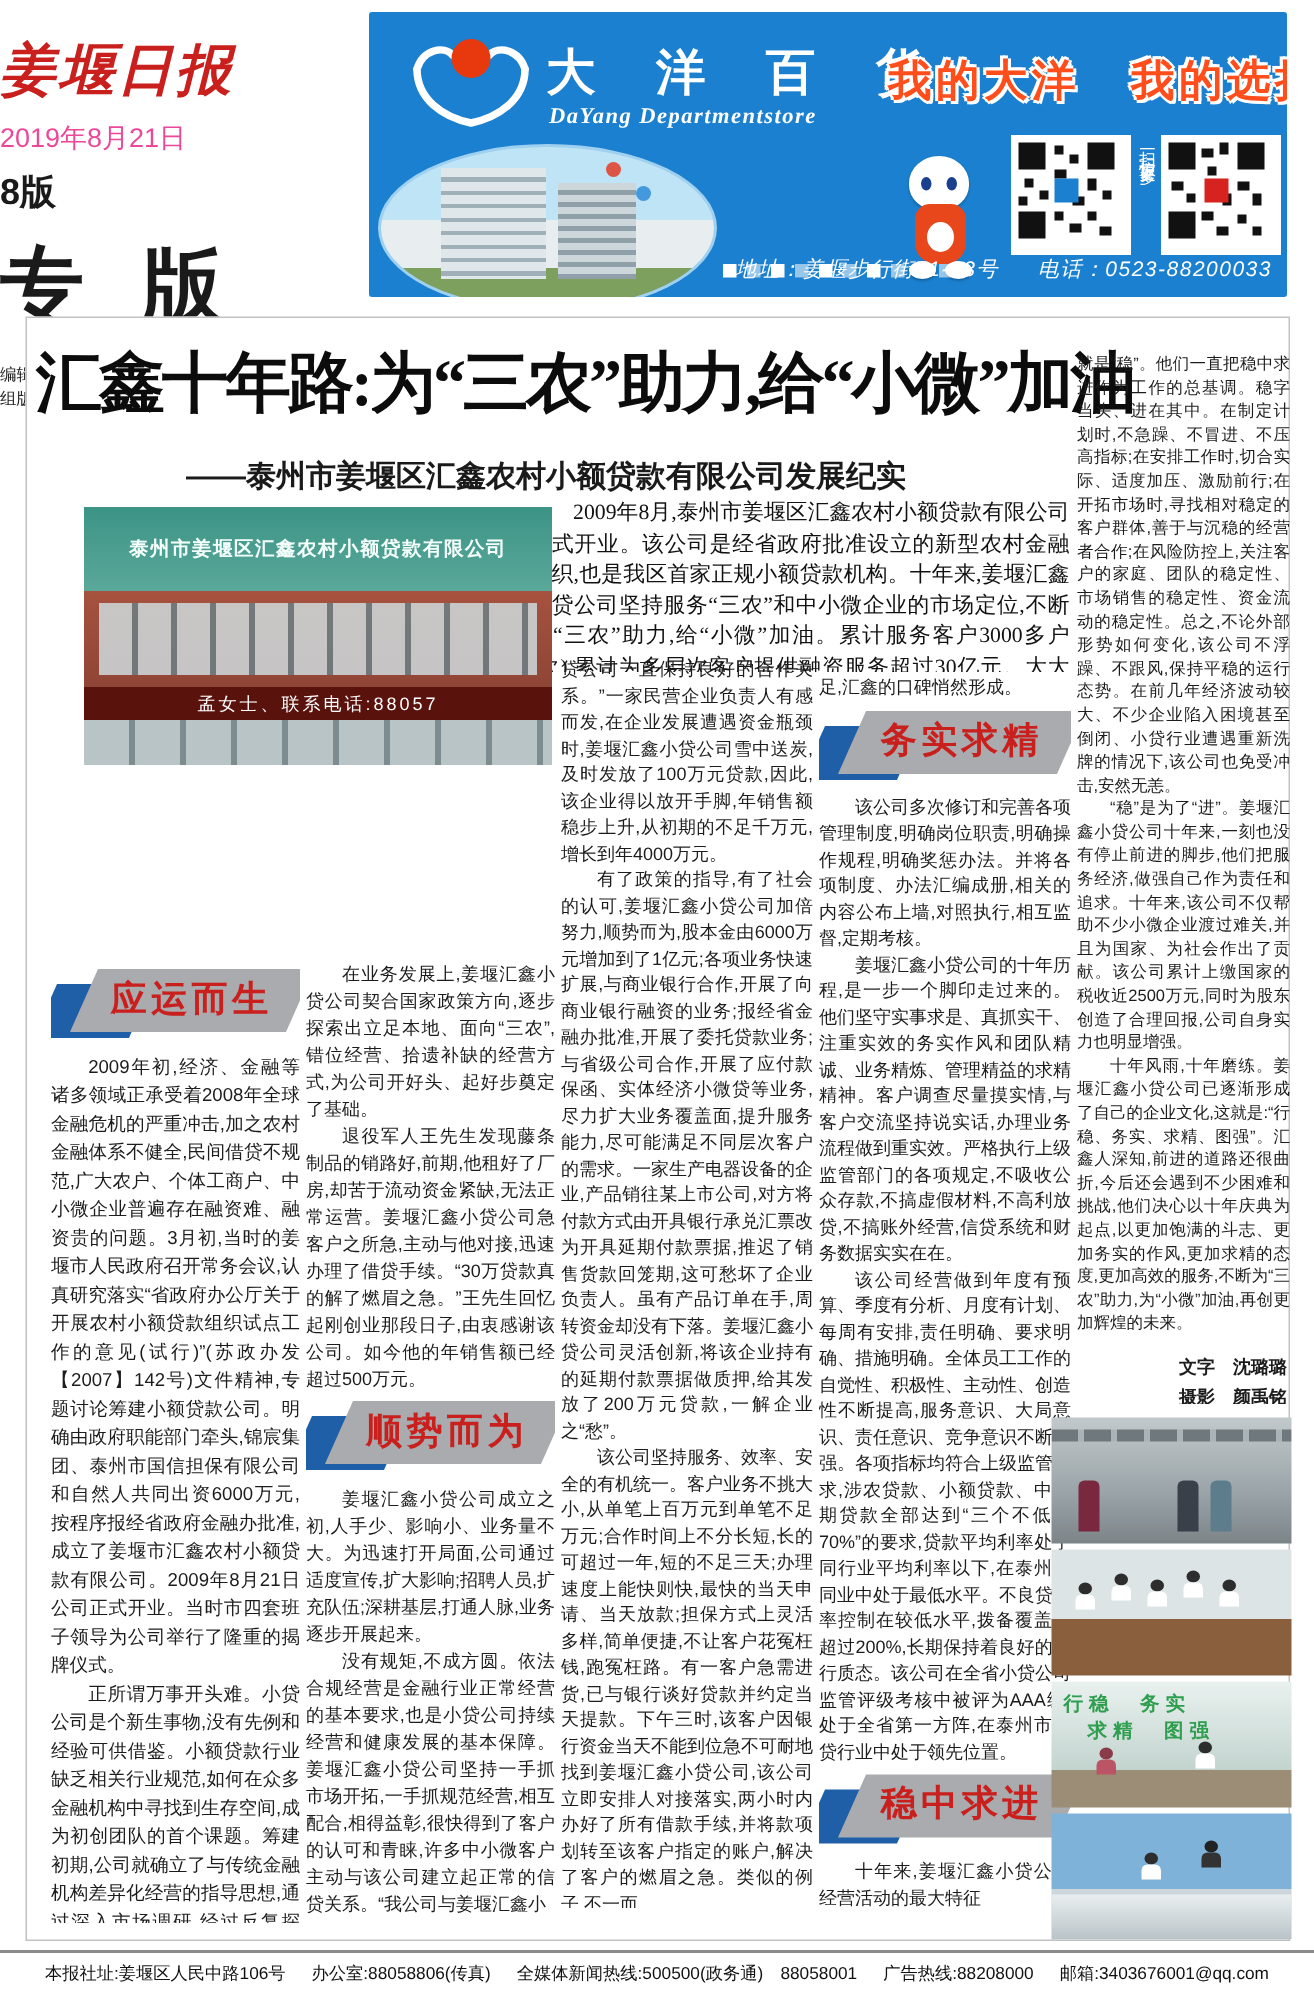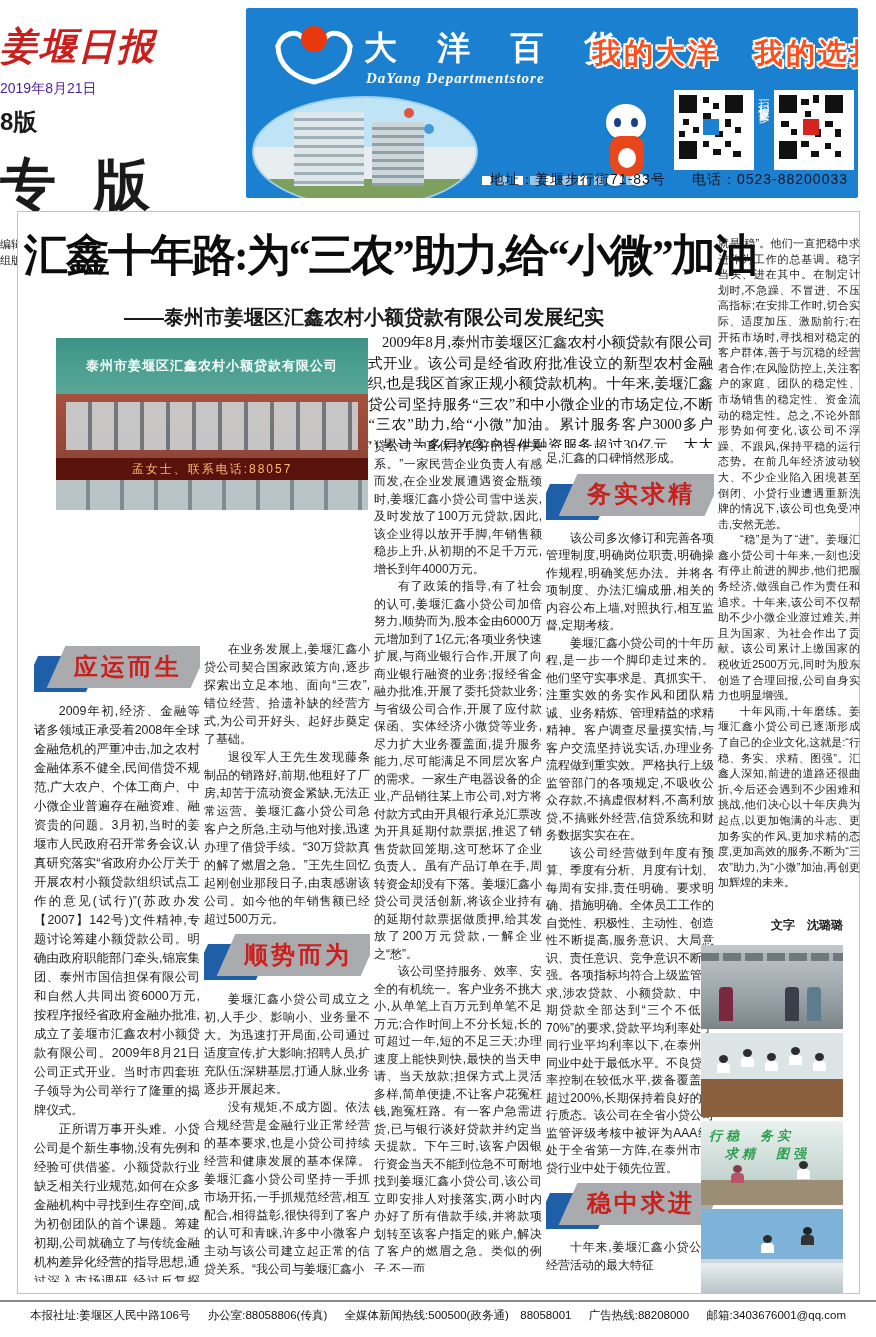--- a/index.html
+++ b/index.html
@@ -2,21 +2,21 @@
 <html><head>
 <meta charset="utf-8">
 <style>
   html,body{margin:0;padding:0;background:#ffffff;}
   .page{position:relative;width:876px;height:1337px;background:#fff;overflow:hidden;
         font-family:"Liberation Sans","DejaVu Sans",sans-serif;color:#1a1a1a;}
   
   .masthead{position:absolute;left:0;top:0;width:242px;height:205px;text-align:left;}
   .paper-name{margin-top:22px;font-family:"Liberation Serif","DejaVu Serif",serif;
       font-size:37px;font-weight:bold;font-style:italic;color:#c9201d;letter-spacing:2px;}
-  .paper-date{font-size:14px;margin-top:8px;color:#4c1d95;}
+  .paper-date{font-size:18px;margin-top:8px;color:#ec4899;}
   .page-no{font-size:24px;font-weight:bold;margin-top:8px;}
   .edition{font-family:"Liberation Serif","DejaVu Serif",serif;font-size:56px;font-weight:bold;
       margin-top:10px;letter-spacing:12px;}
   .staff{font-size:11px;margin-top:12px;line-height:16px;color:#222;}
   
   .banner{position:absolute;left:246px;top:8px;width:612px;height:190px;background:#1b80cf;
       overflow:hidden;border-radius:2px;}
   .logo{position:absolute;left:22px;top:14px;}
   .store-cn{position:absolute;left:118px;top:18px;color:#fff;font-family:"Liberation Serif",serif;
       font-size:33px;font-weight:bold;letter-spacing:16px;white-space:nowrap;}
@@ -38,21 +38,21 @@
   .m-body{position:absolute;left:12px;top:32px;width:34px;height:40px;background:#e8471c;border-radius:10px 10px 14px 14px;}
   .m-belly{position:absolute;left:20px;top:44px;width:18px;height:20px;background:#fff;border-radius:50%;}
   .m-foot{position:absolute;top:70px;width:18px;height:12px;background:#fff;border-radius:50%;box-shadow:0 1px 2px rgba(0,0,0,.3);}
   .qr{position:absolute;top:82px;width:74px;height:74px;background:#fff;padding:3px;}
   .qr svg{display:block;}
   .qr-caption{position:absolute;top:84px;width:14px;color:#fff;font-size:11px;line-height:12px;
       writing-mode:vertical-rl;letter-spacing:2px;}
   .dots{position:absolute;left:236px;top:168px;display:flex;gap:7px;}
   .dots i{width:9px;height:9px;background:#fff;}
   .dots i:nth-child(2n){opacity:.55}
-  .banner-contact{position:absolute;right:10px;top:163px;color:#0f172a;font-size:14px;letter-spacing:1px;white-space:nowrap;}
+  .banner-contact{position:absolute;right:10px;top:163px;color:#ffffff;font-size:14px;letter-spacing:1px;white-space:nowrap;font-style:italic;}
   .banner-contact b{font-weight:normal;margin-left:26px;}
   
   .box{position:absolute;left:17px;top:211px;width:841px;height:1081px;border:1px solid #c2c2c2;background:#fff;}
   .headline{position:absolute;left:6px;top:14px;width:680px;text-align:center;
       font-family:"Liberation Serif","DejaVu Serif",serif;font-weight:900;font-size:44px;
       letter-spacing:-2px;color:#0c0c0c;white-space:nowrap;}
   .subtitle{position:absolute;left:6px;top:92px;width:680px;text-align:center;font-size:20px;font-weight:bold;}
   .intro{position:absolute;left:335px;top:120px;width:360px;height:116px;overflow:hidden;
       font-family:"Liberation Serif","DejaVu Serif",serif;font-size:14.5px;line-height:20.5px;
       text-align:justify;text-indent:2em;color:#111;}
@@ -62,46 +62,46 @@
   .c12{font-size:12.4px;line-height:19px;}
   .c2{font-size:12px;line-height:18px;}
   .c34{font-size:12px;line-height:17.5px;}
   .c5{font-size:11px;line-height:15.6px;}
   .sec-hdr{position:relative;height:50px;margin:4px 0 8px 0;}
   .sec-blue{position:absolute;left:-4px;top:12px;width:64px;height:36px;background:#1e5fa8;transform:skewX(-24deg);}
   .sec-gray{position:absolute;left:22px;top:2px;right:0;height:42px;background:#a9abae;transform:skewX(-24deg);
       display:flex;align-items:center;justify-content:center;}
   .sec-text{transform:skewX(24deg);color:#c9201d;font-family:"Liberation Serif",serif;
       font-size:24px;font-weight:bold;letter-spacing:3px;white-space:nowrap;}
-  .credits{margin-top:24px;text-align:right;font-weight:bold;font-size:12px;line-height:20px;padding-right:17px;}
+  .credits{margin-top:10px;text-align:right;font-weight:bold;font-size:12px;line-height:20px;padding-right:2px;}
   
   .photo{position:absolute;overflow:hidden;background:#999;margin-left:22px;}
   .ph-sign{height:56px;background:linear-gradient(#3c9486,#5aa89a);color:#f4fffb;
       font-size:13px;font-weight:bold;display:flex;align-items:center;justify-content:center;
       text-align:center;letter-spacing:1px;padding:0 6px;}
   .ph-facade{height:64px;background:linear-gradient(#a6523f,#8f4536);position:relative;}
   .ph-windows{position:absolute;left:10px;right:10px;top:8px;bottom:8px;
       background:repeating-linear-gradient(90deg,#cfdadd 0 22px,#6b7f86 22px 26px);opacity:.85;}
-  .ph-led{height:22px;background:#5a120d;color:#fdba74;font-size:12px;display:flex;
+  .ph-led{height:22px;background:#5a120d;color:#ffffff;font-size:12px;display:flex;
       align-items:center;justify-content:center;letter-spacing:2px;}
   .ph-doors{height:40px;background:repeating-linear-gradient(90deg,#b9c4c6 0 30px,#7d8c90 30px 34px);}
   .office{background:linear-gradient(#77b4dc,#3f85bc 70%,#d8e2e4 70% 100%);}
   .office .wall-script{position:absolute;right:8px;top:8px;text-align:right;color:#eef7ff;
       font-family:"Liberation Serif",serif;font-style:italic;font-size:15px;line-height:24px;letter-spacing:4px;}
   .desk{position:absolute;left:0;bottom:0;width:100%;height:26px;background:linear-gradient(#e9eef0,#b9c4c8);}
   .cabinet{position:absolute;left:10px;bottom:24px;width:58px;height:48px;
       background:repeating-linear-gradient(90deg,#dfe5e8 0 12px,#aab6ba 12px 14px);}
   .person{position:absolute;width:26px;height:34px;}
   .person .pd{width:16px;height:14px;background:#333;border-radius:50%;margin:0 auto;}
   .person .pb{width:26px;height:20px;background:#fdfdfd;border-radius:6px 6px 0 0;}
   .plant{position:absolute;width:24px;height:24px;background:#3f7d3a;border-radius:50%;}
   .monitor{position:absolute;width:26px;height:18px;background:#23272b;border:2px solid #444;}
   .chair{position:absolute;width:20px;height:26px;background:#24409c;border-radius:6px;}
   
-  .rphoto{position:absolute;left:683px;width:142px;height:84px;overflow:hidden;background:#8a9296;font-style:italic;}
+  .rphoto{position:absolute;left:683px;width:160px;height:84px;overflow:hidden;background:#8a9296;}
   .factory{background:linear-gradient(#c2c9cc,#9aa4a8 60%,#7c8488);}
   .roofline{position:absolute;left:0;top:8px;width:100%;height:8px;
       background:repeating-linear-gradient(90deg,#6f787c 0 18px,#aab3b7 18px 22px);}
   .sil{position:absolute;bottom:8px;width:14px;height:34px;background:#39404a;border-radius:4px 4px 0 0;}
   .meeting{background:linear-gradient(#dce4e6 0 55%,#8a5f3d 55% 100%);}
   .mperson{position:absolute;width:13px;height:18px;}
   .mperson .pd{width:9px;height:8px;background:#2d2d2d;border-radius:50%;margin:0 auto;}
   .mperson .pb{width:13px;height:10px;background:#fff;border-radius:4px 4px 0 0;}
   .culture{background:linear-gradient(#e9f1ef,#c3d4cf 70%,#9b8d76 70% 100%);}
   .culture .green-text{position:absolute;left:8px;top:6px;color:#2f9e4f;font-weight:bold;

